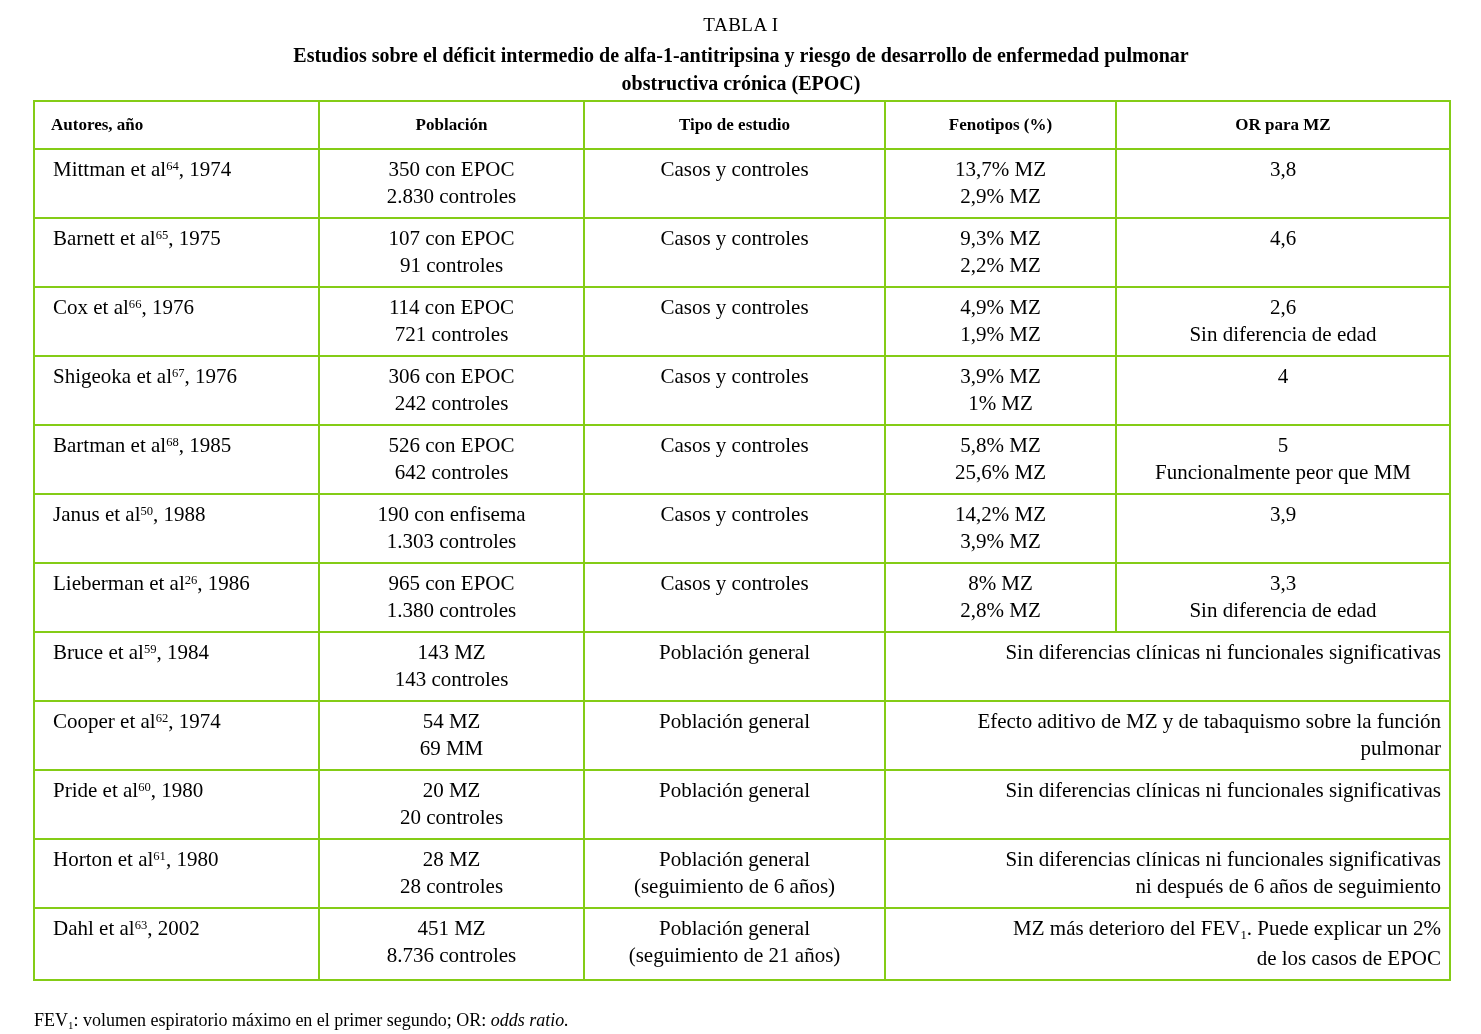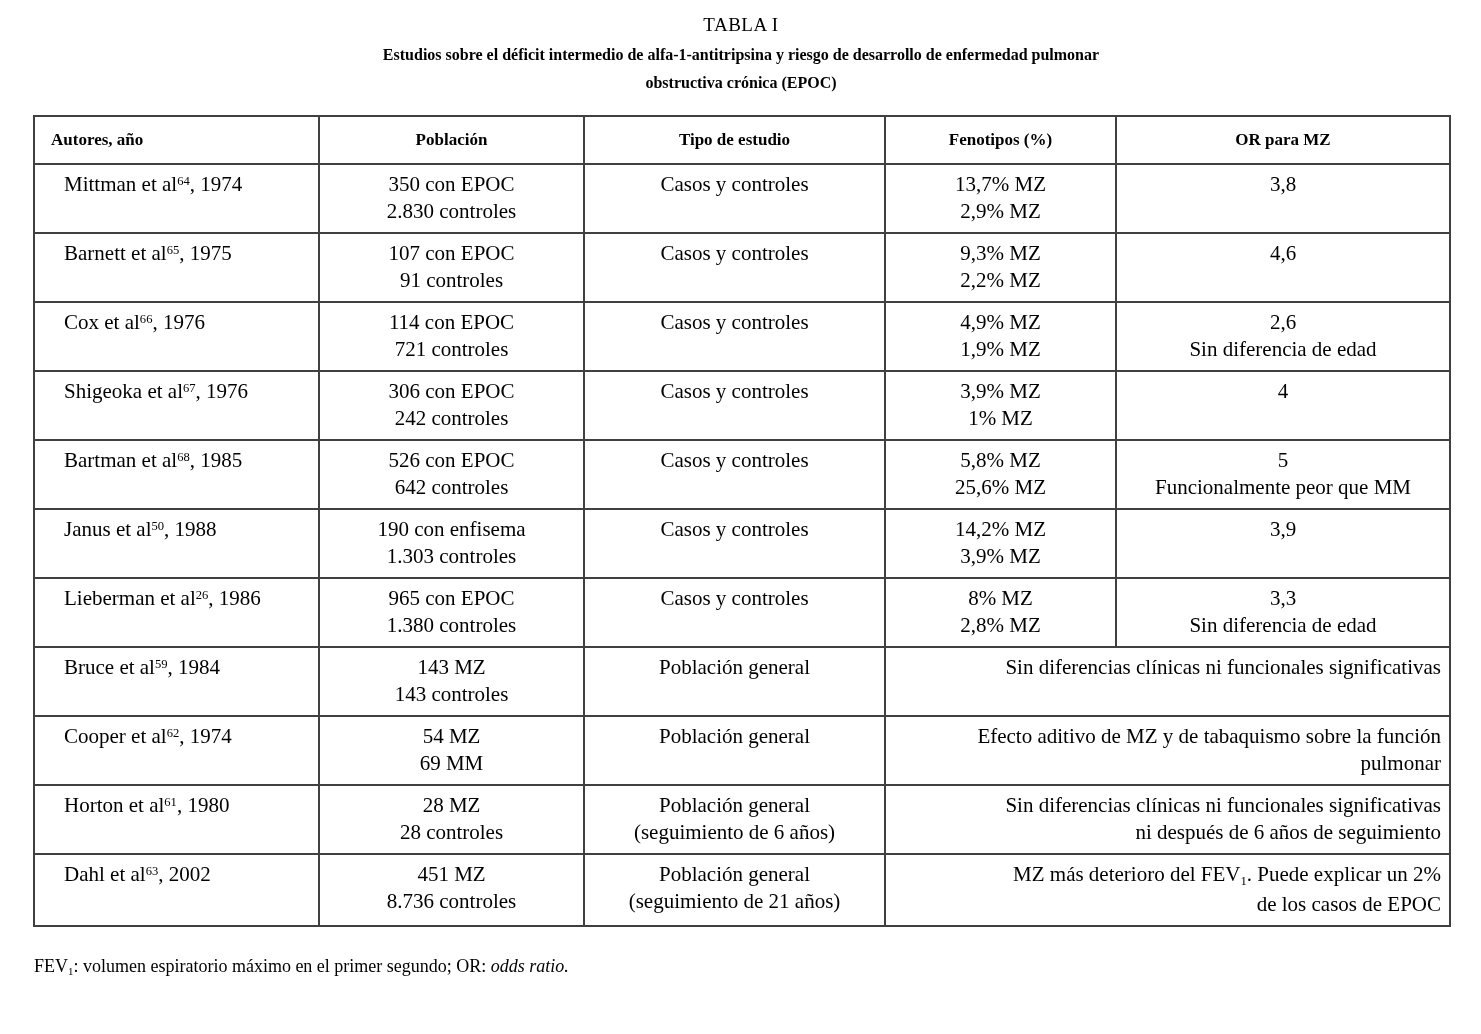--- a/index.html
+++ b/index.html
@@ -15,54 +15,54 @@
 
   .title {
     text-align: center;
     font-size: 19px;
     letter-spacing: 0.5px;
     margin-top: 2px;
   }
   .subtitle {
     text-align: center;
     font-weight: bold;
-    font-size: 16px;
+    font-size: 20px;
     line-height: 28px;
     margin-top: 5px;
-    margin-bottom: 18px;
+    margin-bottom: 3px;
   }
 
   table {
     border-collapse: collapse;
     table-layout: fixed;
     width: 1416px;
   }
   th, td {
-    border: 2px solid #404040;
+    border: 2px solid #84cc16;
     vertical-align: top;
   }
   th {
     font-size: 17px;
     font-weight: bold;
     text-align: center;
     padding: 13px 6px;
   }
   th.left {
     text-align: left;
     padding-left: 16px;
   }
   td {
     font-size: 21px;
     line-height: 27px;
     text-align: center;
     padding: 6px 6px 7px;
   }
   td.authors {
     text-align: left;
-    padding-left: 29px;
+    padding-left: 18px;
   }
   td.result {
     text-align: right;
     padding-left: 12px;
     padding-right: 8px;
   }
   td.result .indent { padding-left: 27px; }
 
   sup {
     font-size: 0.6em;
@@ -254,20 +254,33 @@
           </td>
           <td>
             <div>Población general</div>
           </td>
           <td class="result" colspan="2">
             <div>Efecto aditivo de MZ y de tabaquismo sobre la función</div>
             <div class="indent">pulmonar</div>
           </td>
         </tr>
         <tr>
+          <td class="authors">Pride et al<sup>60</sup>, 1980</td>
+          <td>
+            <div>20 MZ</div>
+            <div>20 controles</div>
+          </td>
+          <td>
+            <div>Población general</div>
+          </td>
+          <td class="result" colspan="2">
+            <div>Sin diferencias clínicas ni funcionales significativas</div>
+          </td>
+        </tr>
+        <tr>
           <td class="authors">Horton et al<sup>61</sup>, 1980</td>
           <td>
             <div>28 MZ</div>
             <div>28 controles</div>
           </td>
           <td>
             <div>Población general</div>
             <div>(seguimiento de 6 años)</div>
           </td>
           <td class="result" colspan="2">

